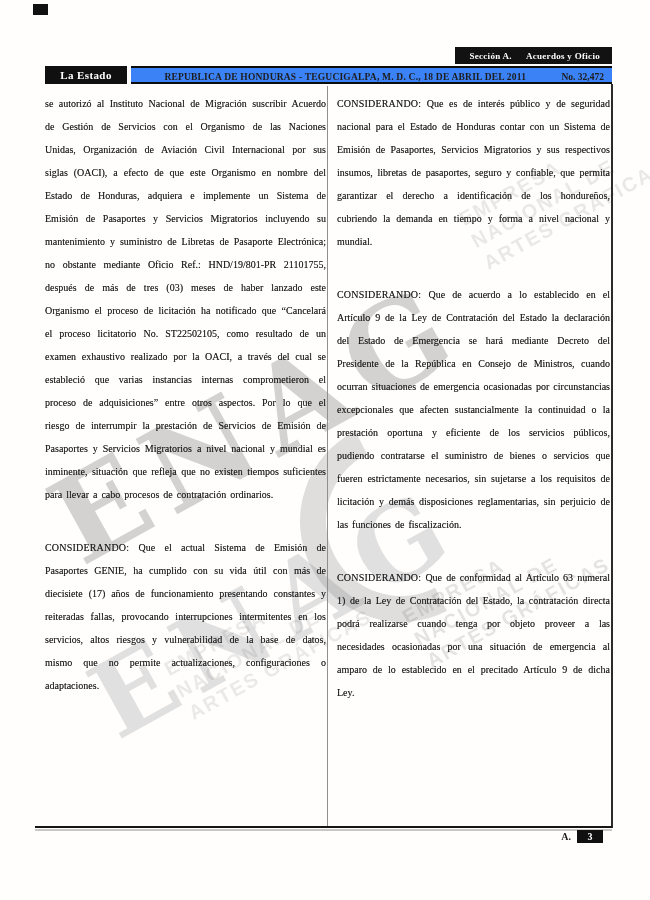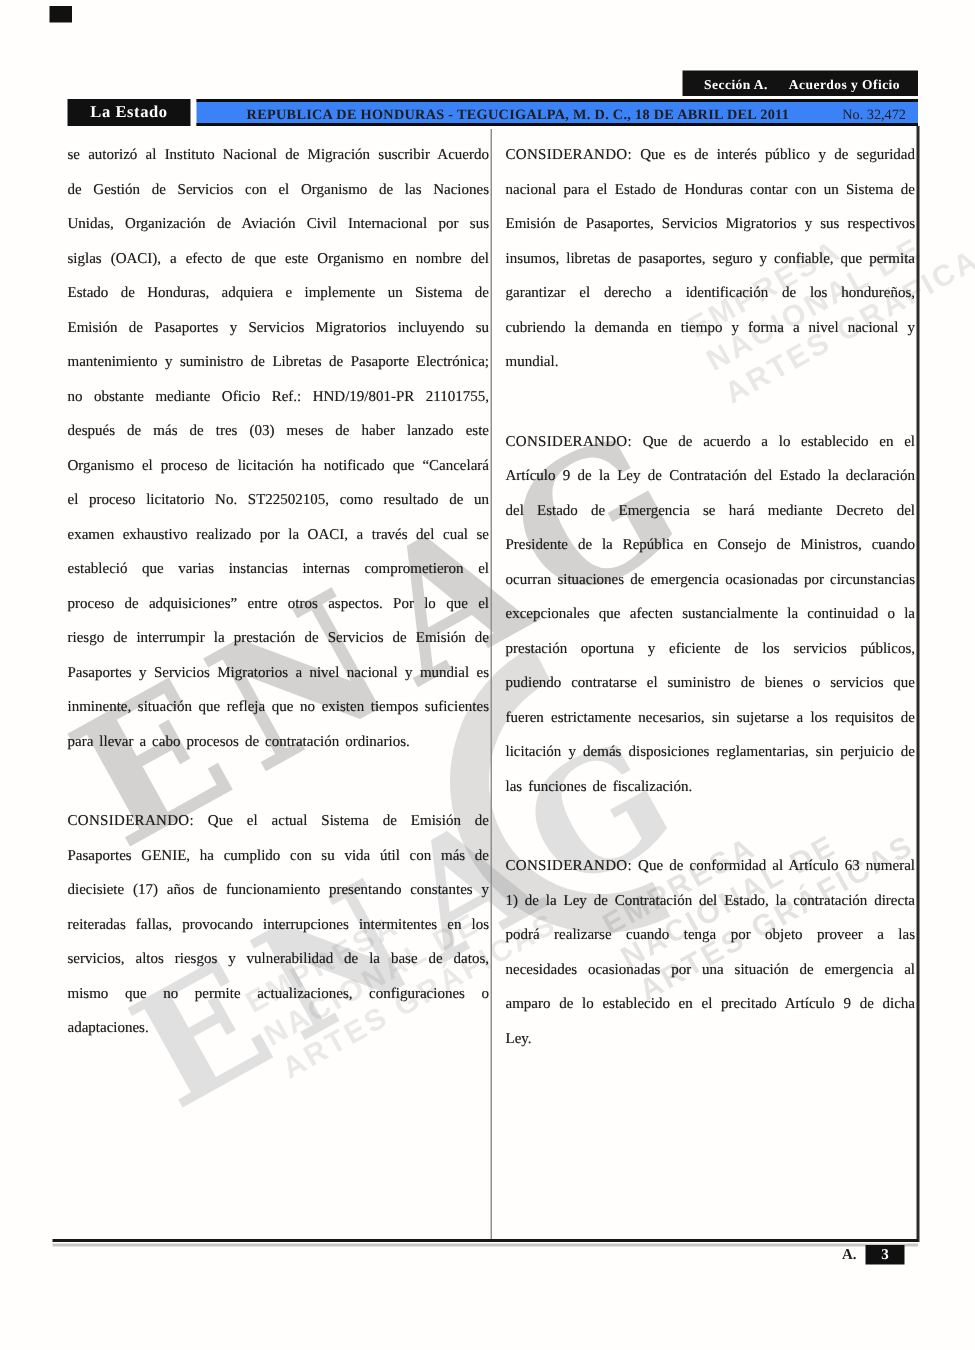--- a/index.html
+++ b/index.html
@@ -20,21 +20,21 @@
   }
   .masthead{
     width:82px;background:#101010;color:#fff;display:flex;align-items:center;justify-content:center;
     font-size:11px;font-weight:bold;letter-spacing:.4px;flex:0 0 auto;
   }
   .header-main{
     flex:1;margin-left:4px;border-top:2.5px solid #0c0c0c;border-bottom:2.5px solid #0c0c0c;
     display:flex;align-items:flex-end;padding:0 8px;background:#3b82f6;
   }
   .header-line{flex:1;text-align:center;font-size:9.5px;font-weight:bold;letter-spacing:.2px;white-space:nowrap;}
-  .issue{font-size:9.5px;font-weight:normal;margin-left:10px;white-space:nowrap;}
+  .issue{font-size:9.5px;font-weight:bold;margin-left:10px;white-space:nowrap;}
   
   .col{
     position:absolute;top:92px;z-index:2;text-align:justify;
     font-size:10px;line-height:23px;font-weight:500;word-spacing:1.5px;
     text-shadow:0 0 .5px rgba(20,20,20,.55);
   }
   .col-left{left:45px;width:281px;}
   .col-right{left:337px;width:273px;}
   .col p{margin:0 0 30px 0;}
   .col p strong{font-weight:normal;letter-spacing:.2px;}

